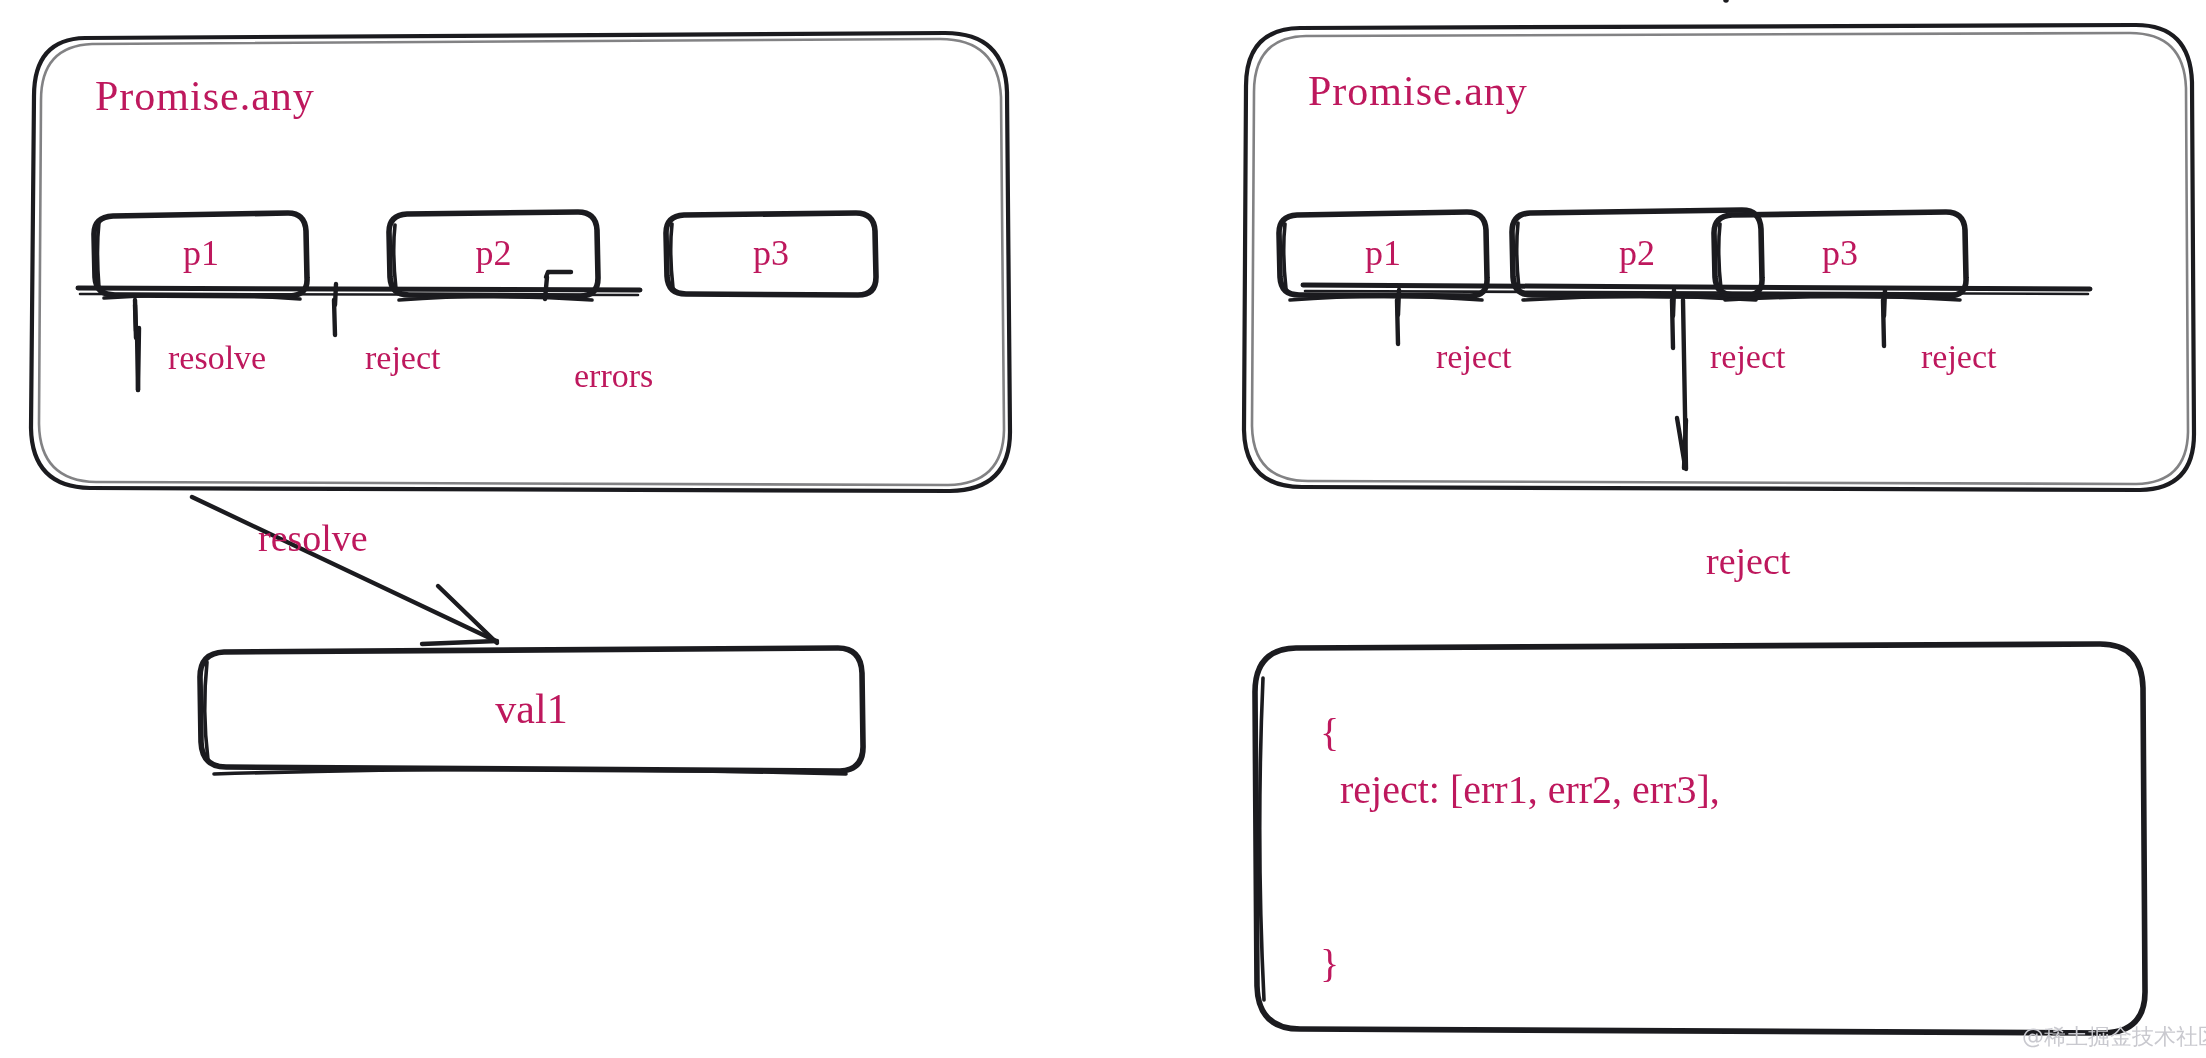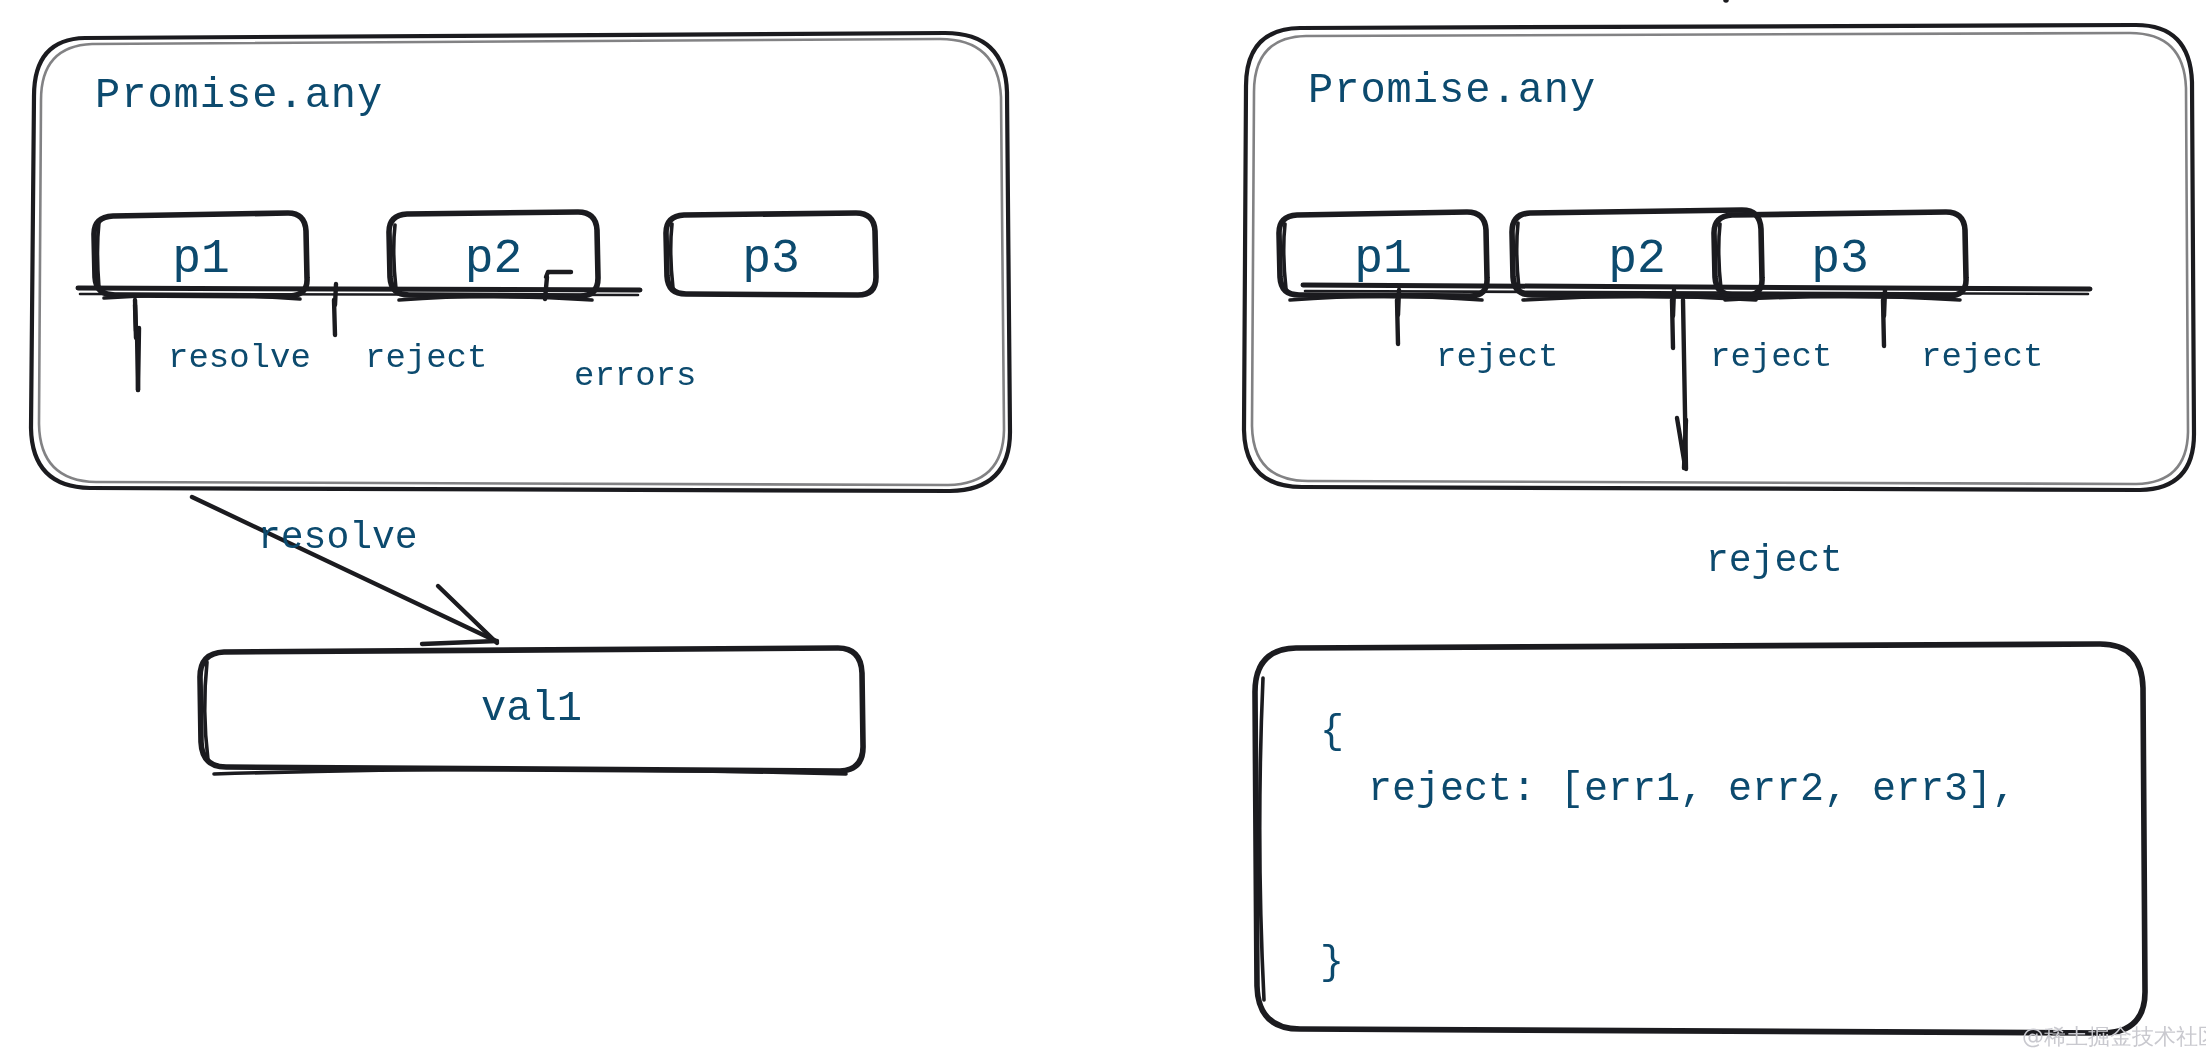--- a/index.html
+++ b/index.html
@@ -29,27 +29,27 @@
   }
   .panel-stroke { stroke-width: 4.2; }
   .box-stroke   { stroke-width: 5.6; }
   .line-stroke  { stroke-width: 5.0; }
   .arrow-stroke { stroke-width: 4.4; }
   .thin-stroke  { stroke-width: 3.6; }
 
   .txt {
     position: absolute;
     white-space: pre;
-    color: #0c4a6e;
-    font-family: Liberation Mono, monospace;
+    color: #be185d;
+    font-family: Liberation Serif, serif;
     line-height: 1;
     user-select: none;
   }
   .panel-title { font-size: 42px; letter-spacing: 1px; }
-  .node-label  { font-size: 48px; }
+  .node-label  { font-size: 36px; }
   .edge-label  { font-size: 34px; }
   .result-label{ font-size: 42px; }
   .code-line   { font-size: 40px; line-height: 1.0; }
   .watermark {
     font-family: "DejaVu Sans", "Liberation Sans", sans-serif;
     font-size: 22px;
     color: #c9c9cf;
   }
   .center { text-align: center; }
 </style>

